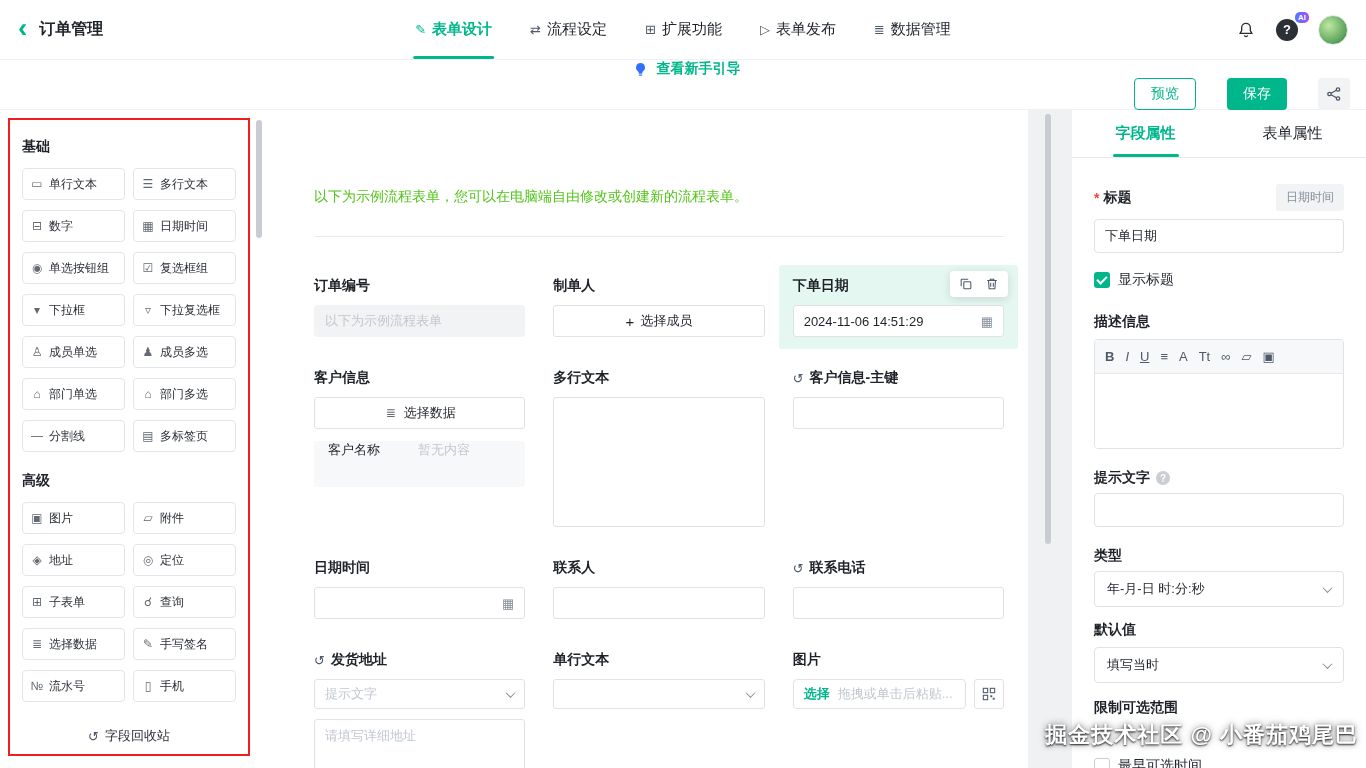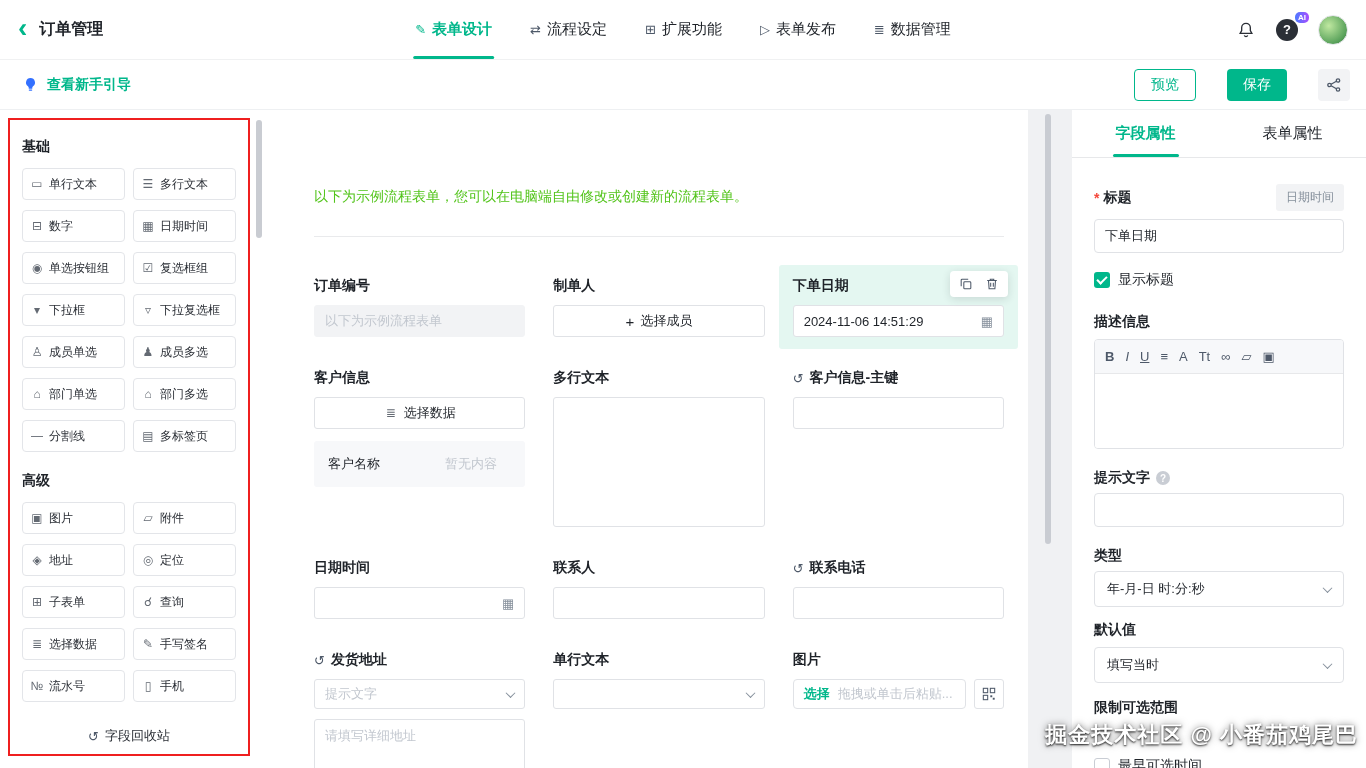--- a/index.html
+++ b/index.html
@@ -19,21 +19,21 @@
   .ttab{ display:flex; align-items:center; gap:6px; font-size:15px; color:#1f2329; position:relative; cursor:pointer; }
   .ttab .tic{ font-size:13px; color:#4e5969; }
   .ttab.active{ color:var(--teal); font-weight:700; }
   .ttab.active .tic{ color:var(--teal); }
   .ttab.active::after{ content:""; position:absolute; left:-2px; right:-2px; bottom:0; height:3px; background:var(--teal); border-radius:2px; }
   .top-right{ margin-left:auto; display:flex; align-items:center; gap:20px; }
   .help{ width:22px; height:22px; border-radius:50%; background:#2b2f36; color:#fff; font-size:13px; font-weight:700; display:flex; align-items:center; justify-content:center; position:relative; cursor:pointer;}
   .ai-badge{ position:absolute; top:-7px; right:-11px; font-size:8px; padding:1px 3px; border-radius:5px; background:linear-gradient(90deg,#4d7bff,#a94dff); color:#fff; font-weight:700;}
   .avatar{ width:30px; height:30px; border-radius:50%; background:radial-gradient(circle at 35% 35%, #bfe8a0, #58a15a 70%, #2f6e33); border:1px solid #e5e6eb; cursor:pointer;}
   
-  .subbar{ height:50px; display:flex; align-items:center; padding:0 16px; border-bottom:1px solid #eef0f2; background:#fff;}
+  .subbar{ height:50px; display:flex; align-items:center; padding:0 16px; border-bottom:1px solid #eef0f2; background:#fff;flex-direction:column;}
   .guide{ display:flex; align-items:center; gap:8px; color:var(--teal); font-size:14px; cursor:pointer; margin-left:6px; font-weight:600;}
   .sub-right{ margin-left:auto; display:flex; align-items:center; gap:31px; }
   .btn-preview{ height:32px; border:1px solid var(--teal); color:var(--teal); background:#fff; border-radius:4px; font-size:14px; padding:0 16px; cursor:pointer; font-family:inherit;}
   .btn-save{ height:32px; background:var(--teal); color:#fff; border:none; border-radius:4px; font-size:14px; padding:0 16px; cursor:pointer; font-family:inherit;}
   .btn-share{ width:32px; height:32px; border-radius:4px; background:#f2f3f5; border:none; display:flex; align-items:center; justify-content:center; cursor:pointer;}
   
   .main{ display:flex; height:658px; }
   
   .sidebar-wrap{ width:272px; position:relative; padding:8px 22px 12px 8px; background:#fff; flex:none;}
   .sidebar-box{ width:242px; height:100%; border:2px solid #ef1f1f; background:#fff; display:flex; flex-direction:column; }
@@ -56,23 +56,23 @@
   .inp{ height:32px; border:1px solid var(--border); border-radius:3px; background:#fff; display:flex; align-items:center; padding:0 10px; font-size:13px; color:#1f2329; }
   .inp.gray{ background:#f2f3f5; border-color:#f2f3f5; }
   .ph{ color:var(--ph); overflow:hidden; text-overflow:ellipsis; white-space:nowrap;}
   .center{ justify-content:center; gap:6px; cursor:pointer; }
   .plus{ font-size:15px; color:#1f2329; }
   .cell.selected{ background:#e4f7f1; margin:-12px -14px; padding:12px 14px; border-radius:3px; position:relative; }
   .pill{ position:absolute; top:6px; right:10px; background:#fff; border-radius:4px; box-shadow:0 2px 8px rgba(31,35,41,.14); display:flex; gap:12px; padding:6px 9px; align-items:center;}
   .pill svg{ cursor:pointer; display:block;}
   .cal{ margin-left:auto; color:#86909c; font-size:13px; }
   .tallbox{ height:130px; border:1px solid var(--border); border-radius:3px; background:#fff; }
-  .graybox{ margin-top:12px; height:46px; background:#f7f8fa; border-radius:3px; display:flex; align-items:center; padding:0 14px; gap:49px; font-size:13px; }
+  .graybox{ margin-top:12px; height:46px; background:#f7f8fa; border-radius:3px; display:flex; align-items:flex-start; padding:0 14px; gap:38px; font-size:13px; }
   .gname{ color:#1f2329; }
-  .gempty{ color:var(--ph);margin-left:16px; }
+  .gempty{ color:var(--ph); }
   .selectbox{ height:30px; border:1px solid var(--border); border-radius:3px; display:flex; align-items:center; justify-content:space-between; padding:0 10px; font-size:13px; cursor:pointer; background:#fff;}
   .chev{ width:7px; height:7px; border-right:1.5px solid #86909c; border-bottom:1.5px solid #86909c; transform:rotate(45deg) translate(-1px,-1px); flex:none;}
   .addr-detail{ margin-top:10px; height:58px; border:1px solid var(--border); border-radius:3px; padding:7px 10px; font-size:13px; color:var(--ph); background:#fff;}
   .imgrow{ display:flex; gap:8px; }
   .imgbox{ flex:1; min-width:0; height:30px; border:1px solid var(--border); border-radius:4px; display:flex; align-items:center; gap:8px; padding:0 10px; font-size:13px; white-space:nowrap; overflow:hidden; cursor:pointer; background:#fff;}
   .imgbox .act{ color:var(--teal); flex:none; font-weight:600;}
   .qrbtn{ width:30px; height:30px; flex:none; border:1px solid var(--border); border-radius:3px; background:#fff; display:flex; align-items:center; justify-content:center; cursor:pointer;}
   
   .gapstrip{ width:44px; background:#f0f1f3; position:relative; flex:none;}
   .gap-thumb{ position:absolute; left:17px; top:4px; width:6px; height:430px; background:#c9ccd2; border-radius:3px; cursor:pointer;}

